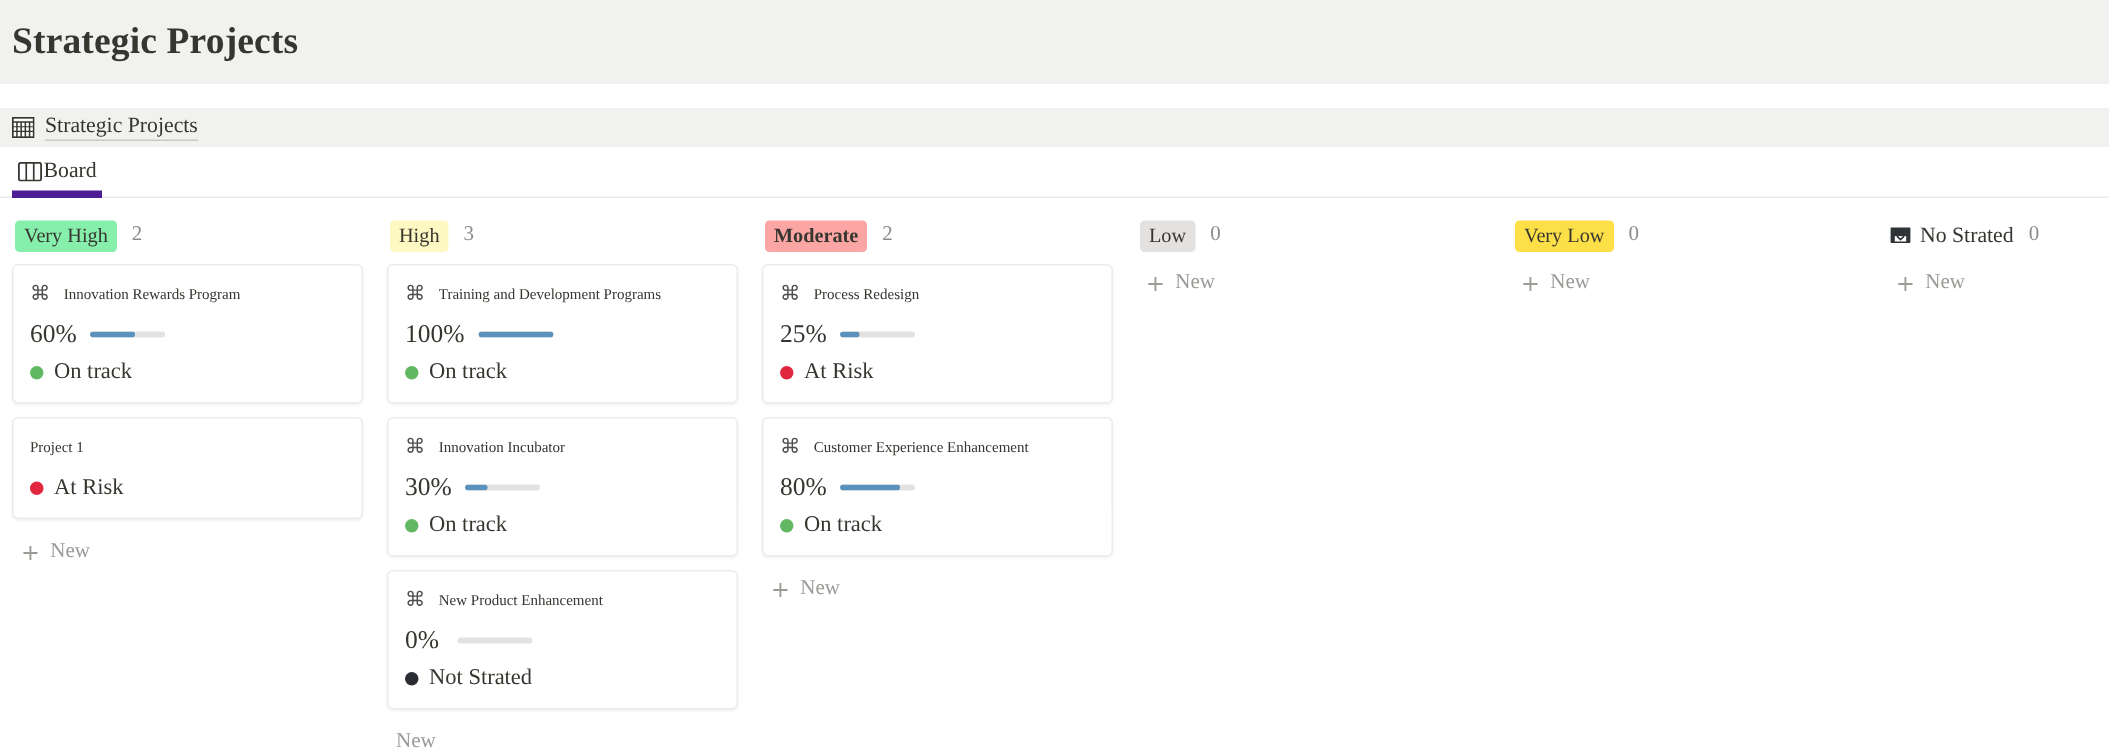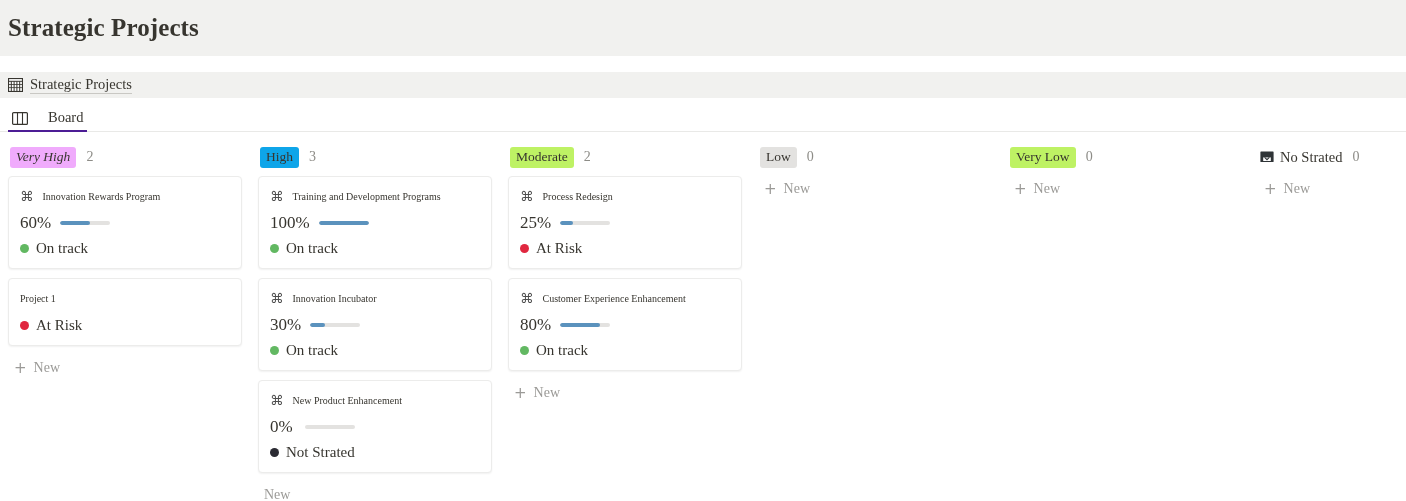--- a/index.html
+++ b/index.html
@@ -67,23 +67,23 @@
     border-bottom: 1px solid #e9e9e7;
     display: flex;
     align-items: flex-end;
     padding-left: 8px;
     box-sizing: border-box;
     margin-top: 4px;
   }
   .tab {
     display: flex;
     align-items: center;
-    gap: 20px;
+    gap: 1px;
     padding: 0 4px 4px 4px;
-    border-bottom: 2px solid #4c1d95;
+    border-bottom: 5px solid #4c1d95;
     margin-bottom: -1px;
   }
   .tab-label { font-size: 14.5px; color: #37352f; }
   .cols-icon { width: 16px; height: 13px; flex: 0 0 auto; }
 
   
   .board {
     display: flex;
     padding: 14px 0 0 0;
     align-items: flex-start;
@@ -238,21 +238,21 @@
         <line x1="10.5" y1="0.6" x2="10.5" y2="12.4" stroke="#37352f" stroke-width="1.1"></line>
       </svg>
     </span>
     <span class="tab-label">Board</span>
   </div>
 </div>
 
 <div class="board" id="board">
     <div class="column">
       <div class="col-head">
-        <span class="badge" style="background: #f0abfc; font-style: italic;">Very High</span>
+        <span class="badge" style="background: #86efac;">Very High</span>
         <span class="col-count">2</span>
       </div>
       <div class="card">
         <div class="card-title-row">
           <span class="cmd-icon">⌘</span>
           <span class="card-title">Innovation Rewards Program</span>
         </div>
         <div class="progress-row">
           <span class="pct">60%</span>
           <div class="bar-track">
@@ -273,21 +273,21 @@
           <span class="status-label">At Risk</span>
         </div>
       </div>
       <div class="new-btn">
         <span class="plus">+</span>
         <span>New</span>
       </div>
     </div>
     <div class="column">
       <div class="col-head">
-        <span class="badge" style="background: #0ea5e9;">High</span>
+        <span class="badge" style="background: #fef9c3;">High</span>
         <span class="col-count">3</span>
       </div>
       <div class="card">
         <div class="card-title-row">
           <span class="cmd-icon">⌘</span>
           <span class="card-title">Training and Development Programs</span>
         </div>
         <div class="progress-row">
           <span class="pct">100%</span>
           <div class="bar-track">
@@ -330,21 +330,21 @@
           <span class="dot" style="background: rgb(43, 43, 51);"></span>
           <span class="status-label">Not Strated</span>
         </div>
       </div>
       <div class="new-btn">
         <span>New</span>
       </div>
     </div>
     <div class="column">
       <div class="col-head">
-        <span class="badge" style="background: #bef264;">Moderate</span>
+        <span class="badge" style="background: #fca5a5; font-weight: bold;">Moderate</span>
         <span class="col-count">2</span>
       </div>
       <div class="card">
         <div class="card-title-row">
           <span class="cmd-icon">⌘</span>
           <span class="card-title">Process Redesign</span>
         </div>
         <div class="progress-row">
           <span class="pct">25%</span>
           <div class="bar-track">
@@ -382,21 +382,21 @@
         <span class="badge" style="background: rgb(227, 226, 224);">Low</span>
         <span class="col-count">0</span>
       </div>
       <div class="new-btn">
         <span class="plus">+</span>
         <span>New</span>
       </div>
     </div>
     <div class="column">
       <div class="col-head">
-        <span class="badge" style="background: #bef264;">Very Low</span>
+        <span class="badge" style="background: #fde047;">Very Low</span>
         <span class="col-count">0</span>
       </div>
       <div class="new-btn">
         <span class="plus">+</span>
         <span>New</span>
       </div>
     </div>
     <div class="column">
       <div class="col-head">
         <div class="noimpact-head">

